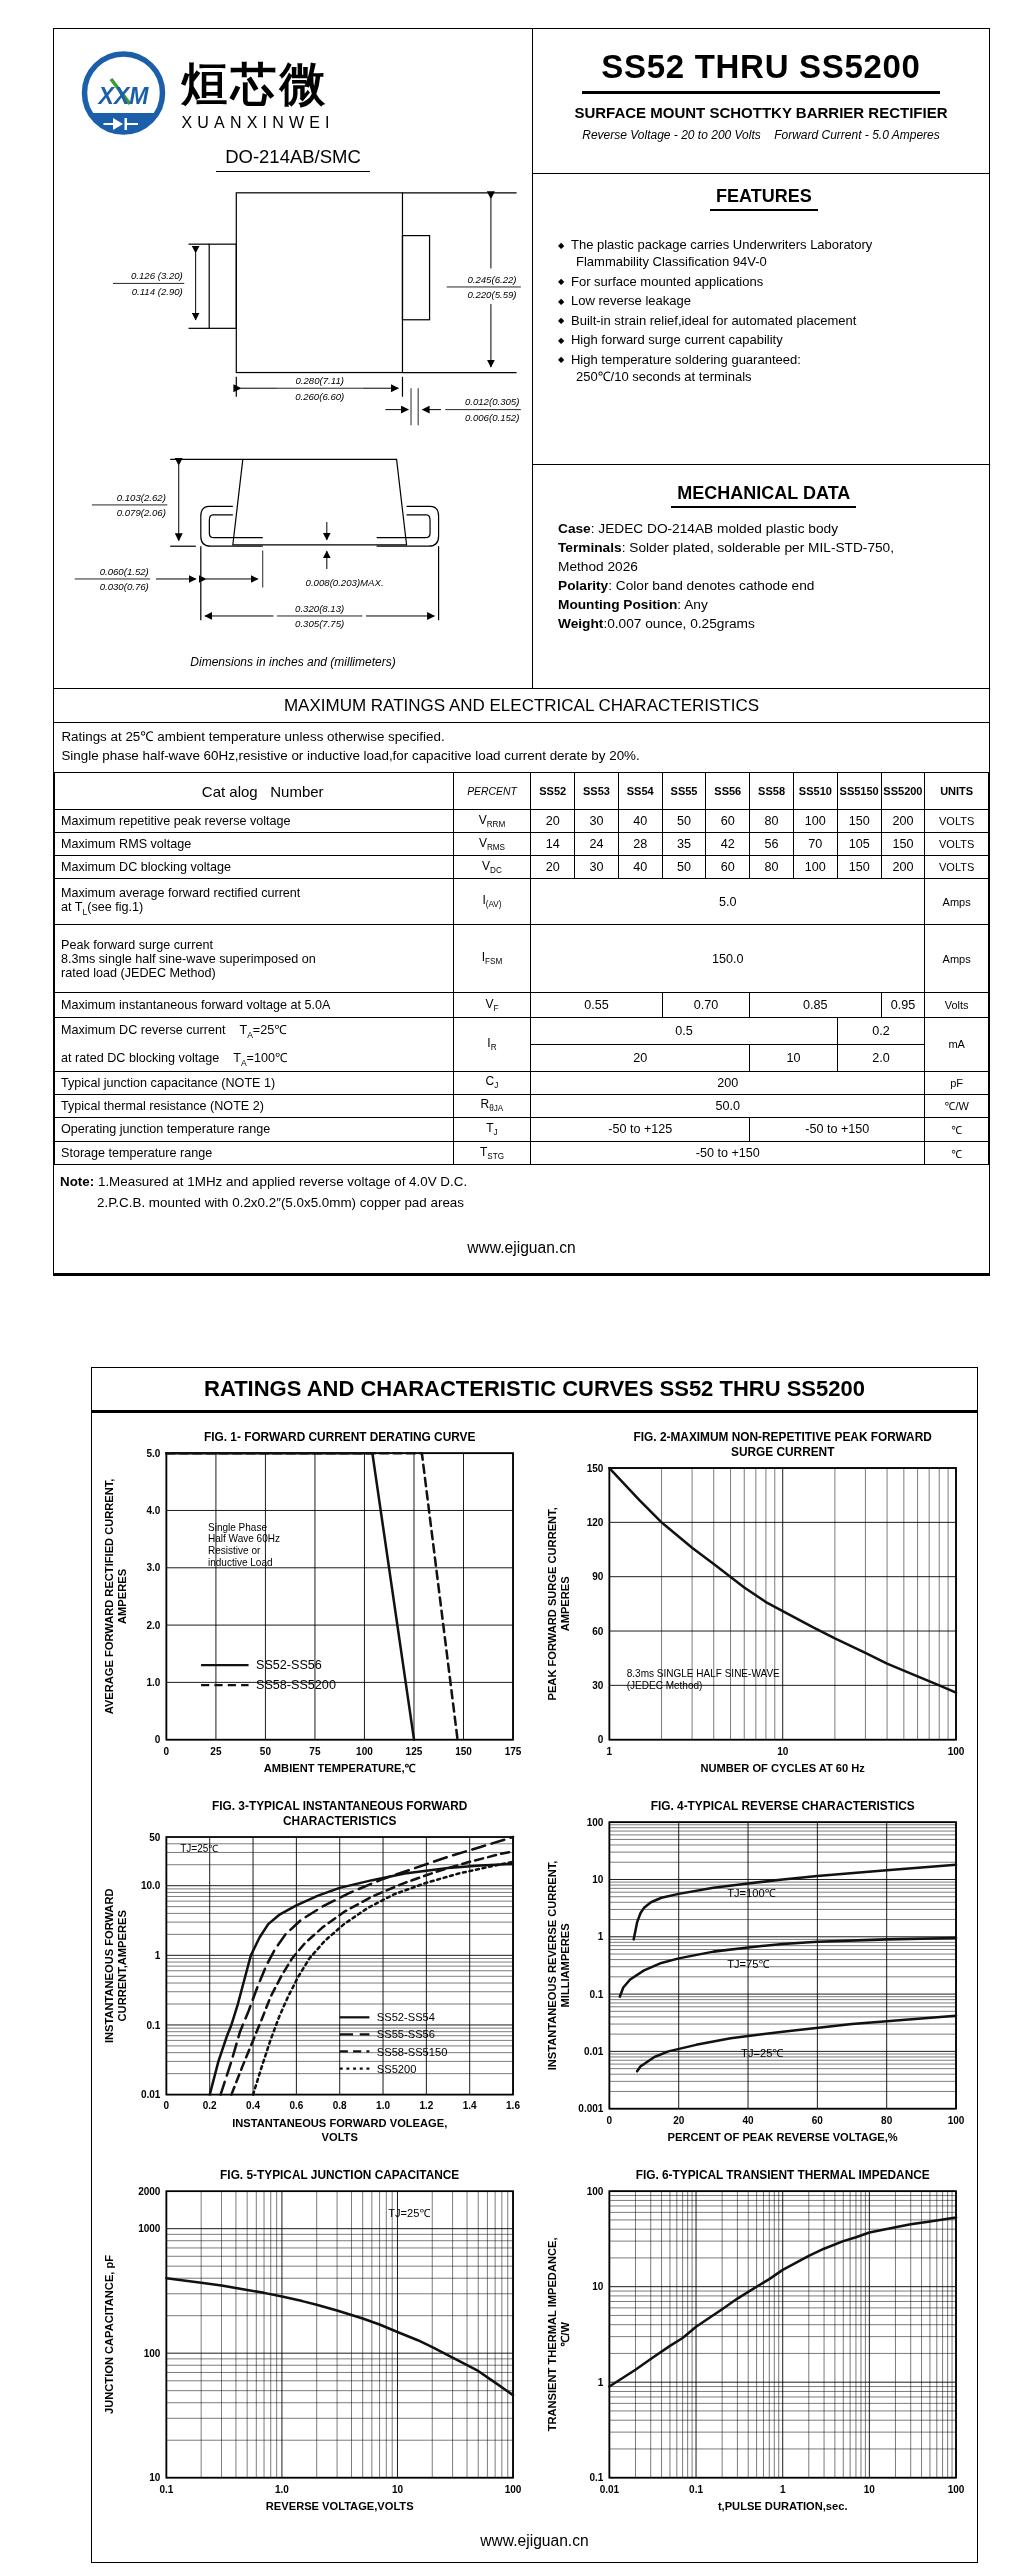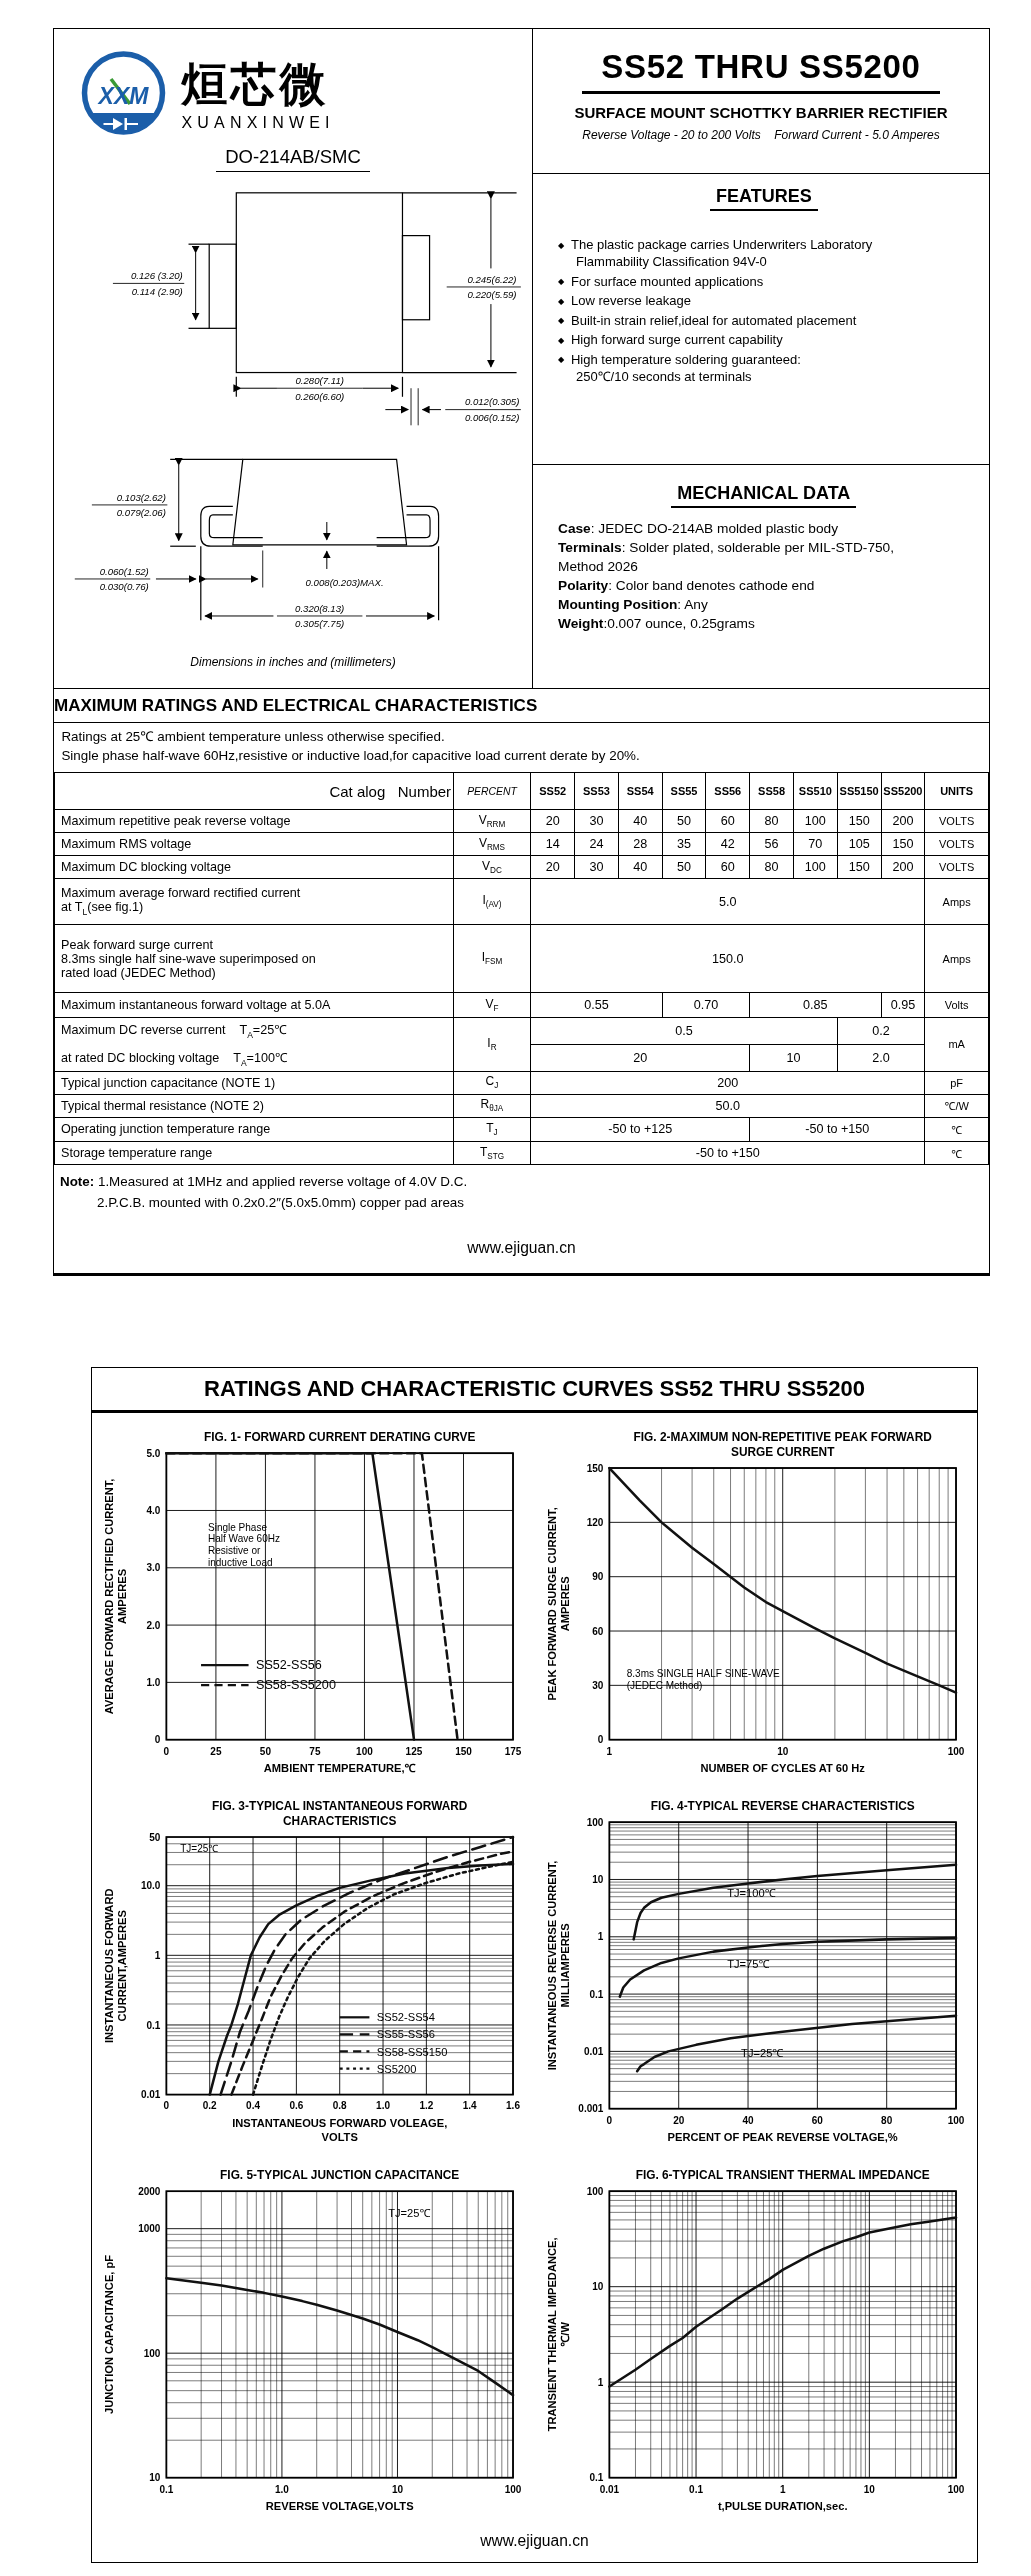--- a/index.html
+++ b/index.html
@@ -25,26 +25,26 @@
   .subInfo{font-style:italic;font-size:12px;margin-top:6.7px;}
   .featCell{height:291px;border-bottom:1.5px solid #000;box-sizing:border-box;padding:12px 19.3px 0 25px;}
   .secHeadWrap{text-align:center;}
   .secHead{display:inline-block;font-size:18px;font-weight:bold;border-bottom:2.2px solid #000;padding:0 6px 2.2px;}
   .featList{margin-top:25px;font-size:13px;line-height:1.33;}
   .featItem{padding-left:18px;text-indent:-18px;margin-bottom:2.2px;}
   .blt{font-size:8.2px;vertical-align:1.5px;margin-right:6.7px;}
   .mechCell{flex:1;padding:18px 19.3px 0 25px;box-sizing:border-box;}
   .mechLines{margin-top:12px;font-size:13.7px;line-height:1.38;}
   .ratHead{height:34px;line-height:34px;border-bottom:1.5px solid #000;box-sizing:border-box;
-           text-align:left;font-size:17px;font-weight:bold;}
+           text-align:center;font-size:17px;font-weight:normal;}
   .ratPre{height:49px;box-sizing:border-box;padding:5.2px 7.4px 0;font-size:13.4px;line-height:1.4;}
   table.ratings{width:100%;border-collapse:collapse;table-layout:fixed;}
   table.ratings th,table.ratings td{border:1.5px solid #000;text-align:center;padding:0.7px 1.5px;
       font-size:12.6px;overflow:hidden;}
-  table.ratings th.cat{font-size:15px;font-weight:normal;text-align:right;padding-left:19.3px;margin-left:44px;}
+  table.ratings th.cat{font-size:15px;font-weight:normal;text-align:center;padding-left:19.3px;margin-left:44px;}
   table.ratings th.symh{font-style:italic;font-size:10.4px;font-weight:normal;}
   table.ratings th.dev{font-size:11px;font-weight:bold;}
   table.ratings th.unith{font-size:11px;font-weight:bold;}
   table.ratings td.lab{text-align:left;padding-left:6px;font-size:12.6px;}
   table.ratings td.sym{font-size:12px;}
   table.ratings td.unit{font-size:11px;}
   table.ratings sub{font-size:68%;}
   .notesWrap{padding:7.4px 6px 0 6px;font-size:13.4px;line-height:1.5;}
   .noteLbl{font-weight:bold;}
   .noteL2{padding-left:37px;}

